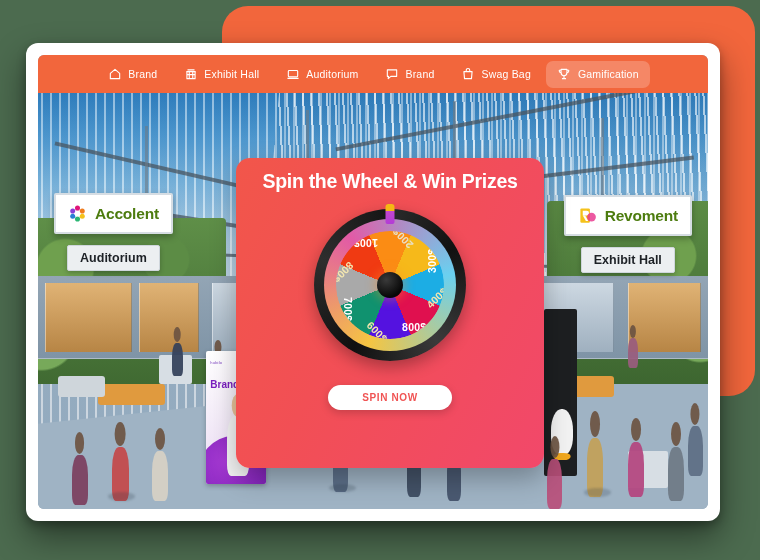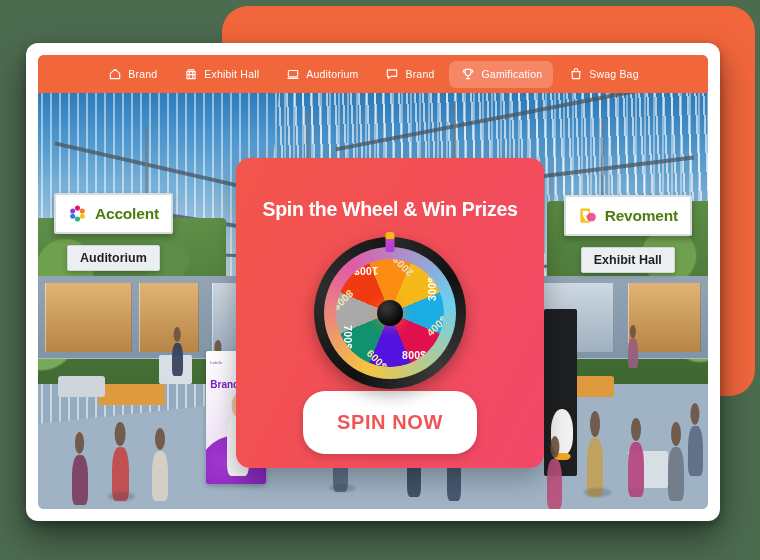--- a/index.html
+++ b/index.html
@@ -245,21 +245,21 @@
     position:absolute;
     left:198px; top:103px;
     width:308px; height:310px;
     border-radius:14px;
     background:linear-gradient(118deg,#f2564a 0%, #f24f55 42%, #f2486a 100%);
     box-shadow:0 10px 26px rgba(0,0,0,.28);
     z-index:8;
     display:flex; flex-direction:column; align-items:center;
   }
   .modal-title{
-    margin-top:40px;
+    margin-top:12px;
     color:#ffffff;
     font-size:19.5px;
     font-weight:700;
     letter-spacing:-.3px;
     text-align:center;
   }
 
   
   .wheel-zone{
     position:relative;
@@ -314,27 +314,27 @@
     width:26px; height:26px;
     margin:-13px 0 0 -13px;
     border-radius:50%;
     background:radial-gradient(circle at 36% 30%, #3a3a3a, #070707 70%);
     box-shadow:0 0 10px 3px rgba(255,140,40,.35);
     z-index:3;
   }
 
   
   .spin-btn{
-    margin-top:2px;
+    margin-top:24px;
     background:#ffffff;
     color:#f05454;
     border:none;
     border-radius:22px;
-    padding:20px 34px;
-    font-size:20px;
+    padding:7px 34px;
+    font-size:10px;
     font-weight:800;
     letter-spacing:.6px;
     font-family:"Liberation Sans", sans-serif;
     cursor:pointer;
     box-shadow:0 3px 9px rgba(0,0,0,.18);
   }
 </style>
 </head>
 <body>
 
@@ -380,41 +380,41 @@
 
       <div class="nav-item">
         <span class="ico">
           <svg width="14" height="14" viewBox="0 0 24 24" fill="none" stroke="#fff" stroke-width="1.9" stroke-linejoin="round">
             <path d="M4 5 L20 5 L20 16 L10 16 L5.5 20 L6 16 L4 16 Z"></path>
           </svg>
         </span>
         <span>Brand</span>
       </div>
 
+      <div class="nav-item">
+        <span class="ico">
+          <svg width="14" height="14" viewBox="0 0 24 24" fill="none" stroke="#fff" stroke-width="1.9" stroke-linejoin="round">
+            <path d="M5 8 L19 8 L18 20 L6 20 Z"></path>
+            <path d="M9 8 L9 5.5 A3 3 0 0 1 15 5.5 L15 8"></path>
+          </svg>
+        </span>
+        <span>Swag Bag</span>
+      </div>
+
       <div class="nav-item active">
         <span class="ico">
           <svg width="14" height="14" viewBox="0 0 24 24" fill="none" stroke="#fff" stroke-width="1.9" stroke-linejoin="round">
             <path d="M7 4 L17 4 L17 10 A5 5 0 0 1 7 10 Z"></path>
             <path d="M7 5.5 L4 5.5 A3 3 0 0 0 7 9.5"></path>
             <path d="M17 5.5 L20 5.5 A3 3 0 0 1 17 9.5"></path>
             <path d="M12 15 L12 19"></path>
               <path d="M8.5 20 L15.5 20"></path>
           </svg>
         </span>
         <span>Gamification</span>
-      </div>
-
-      <div class="nav-item">
-        <span class="ico">
-          <svg width="14" height="14" viewBox="0 0 24 24" fill="none" stroke="#fff" stroke-width="1.9" stroke-linejoin="round">
-            <path d="M5 8 L19 8 L18 20 L6 20 Z"></path>
-            <path d="M9 8 L9 5.5 A3 3 0 0 1 15 5.5 L15 8"></path>
-          </svg>
-        </span>
-        <span>Swag Bag</span>
       </div>
     </nav>
 
     <div class="venue">
       <div class="roof"></div>
       <div class="roof-slats"></div>
       <div class="roof-slats2"></div>
 
       <div class="truss a"></div>
       <div class="truss b"></div>

